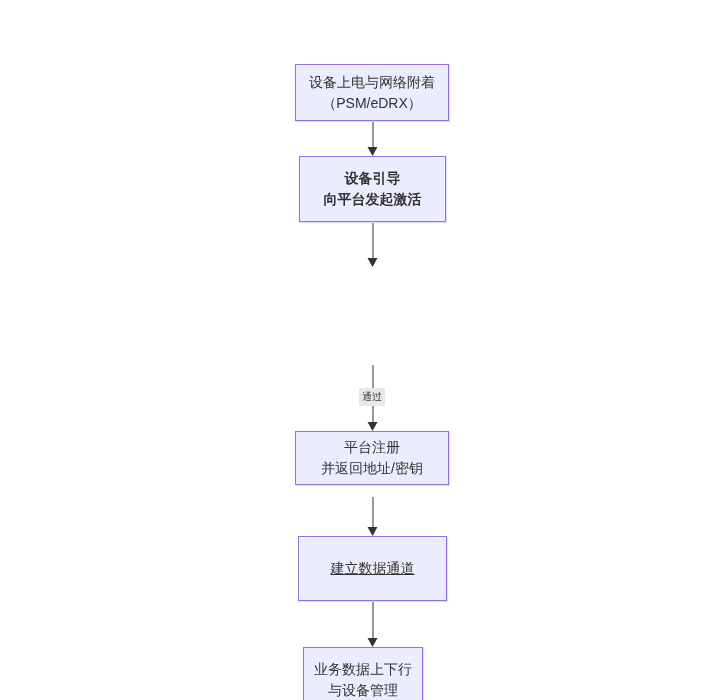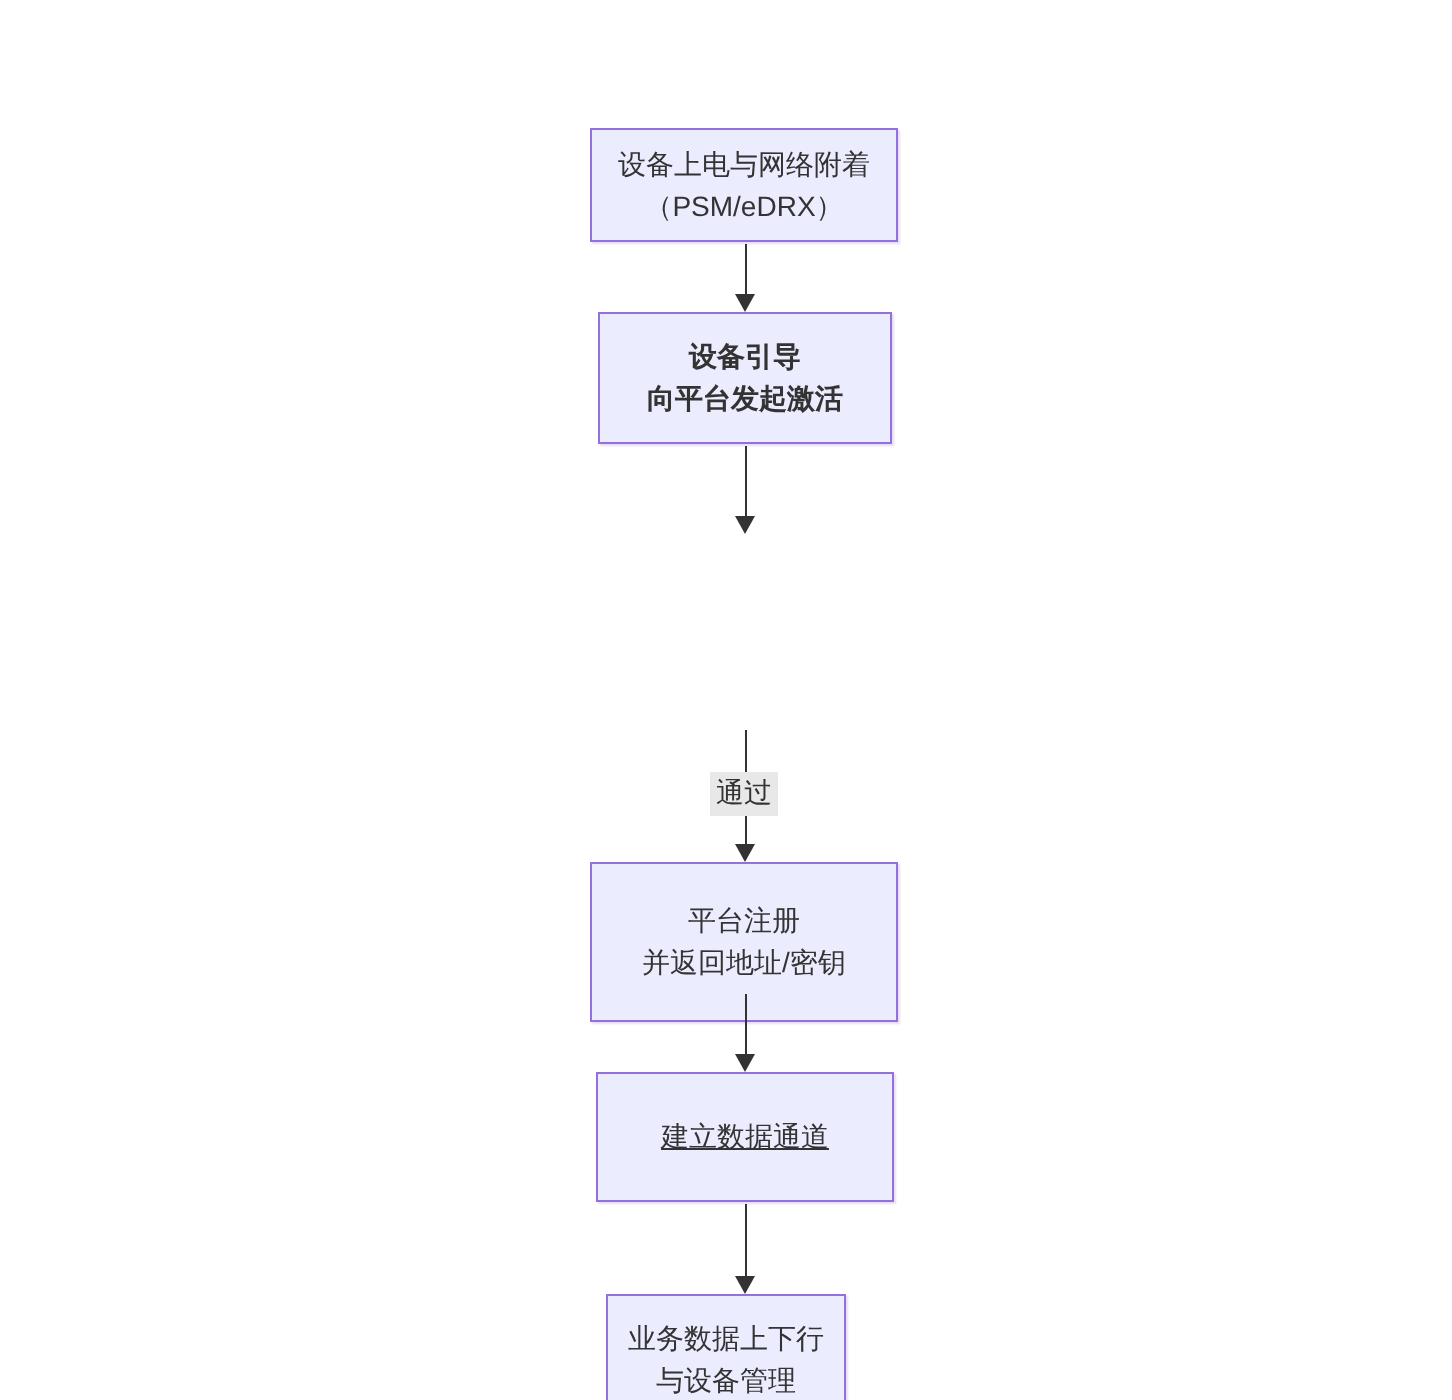--- a/index.html
+++ b/index.html
@@ -24,21 +24,21 @@
     flex-direction: column;
     align-items: center;
     justify-content: center;
     font-size: 14px;
     line-height: 21px;
     text-align: center;
     box-shadow: 1px 1px 1px rgba(147,112,219,0.25);
   }
   .node-a { left: 295px; top: 20px;  width: 154px; height: 57px; }
   .node-b { left: 299px; top: 112px; width: 147px; height: 66px; font-weight: bold; }
-  .node-d { left: 295px; top: 387px; width: 154px; height: 80px; }
+  .node-d { left: 295px; top: 387px; width: 154px; height: 54px; }
   .node-e { left: 298px; top: 492px; width: 149px; height: 65px; text-decoration: underline; }
   .node-f { left: 303px; top: 603px; width: 120px; height: 65px; }
 
   
   .diamond-wrap { position: absolute; left: 322px; top: 222px; width: 102px; height: 99px; }
   .diamond-wrap svg { display: block; }
   .diamond-label {
     position: absolute; left: 0; top: 0; width: 100%; height: 100%;
     display: flex; align-items: center; justify-content: center;
     font-size: 14px;
@@ -61,21 +61,21 @@
   .edge-bc { top: 179px; height: 44px; }
   .edge-cd { top: 321px; height: 66px; }
   .edge-de { top: 453px; height: 39px; }
   .edge-ef { top: 558px; height: 45px; }
 
   
   .edge-label {
     position: absolute; left: 372px; top: 353px;
     transform: translate(-50%, -50%);
     background: var(--edge-label-bg, #e8e8e8);
-    font-size: 14px;
+    font-size: 10px;
     padding: 2px 3px;
     white-space: nowrap;
   }
 </style>
 </head>
 <body>
 
 <div class="canvas">
 
   <div class="node node-a">

